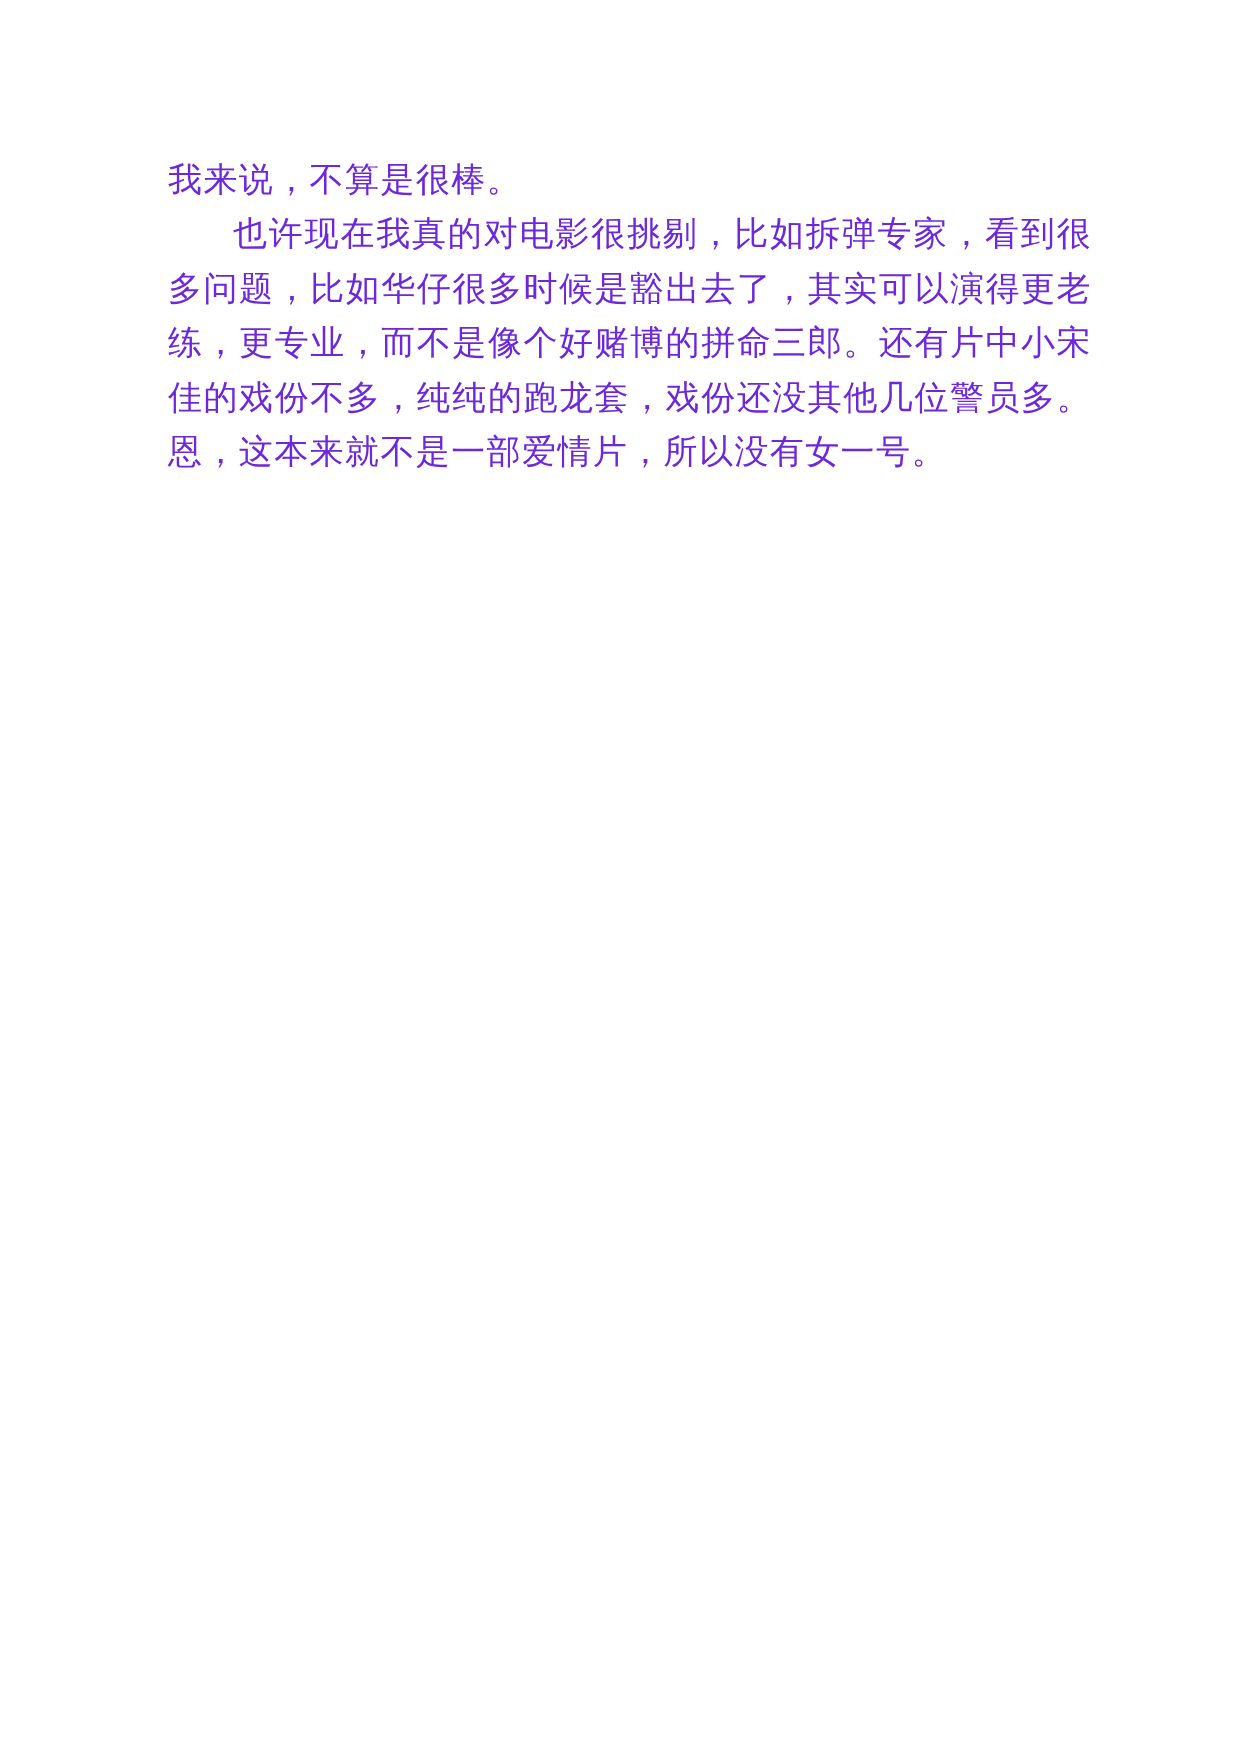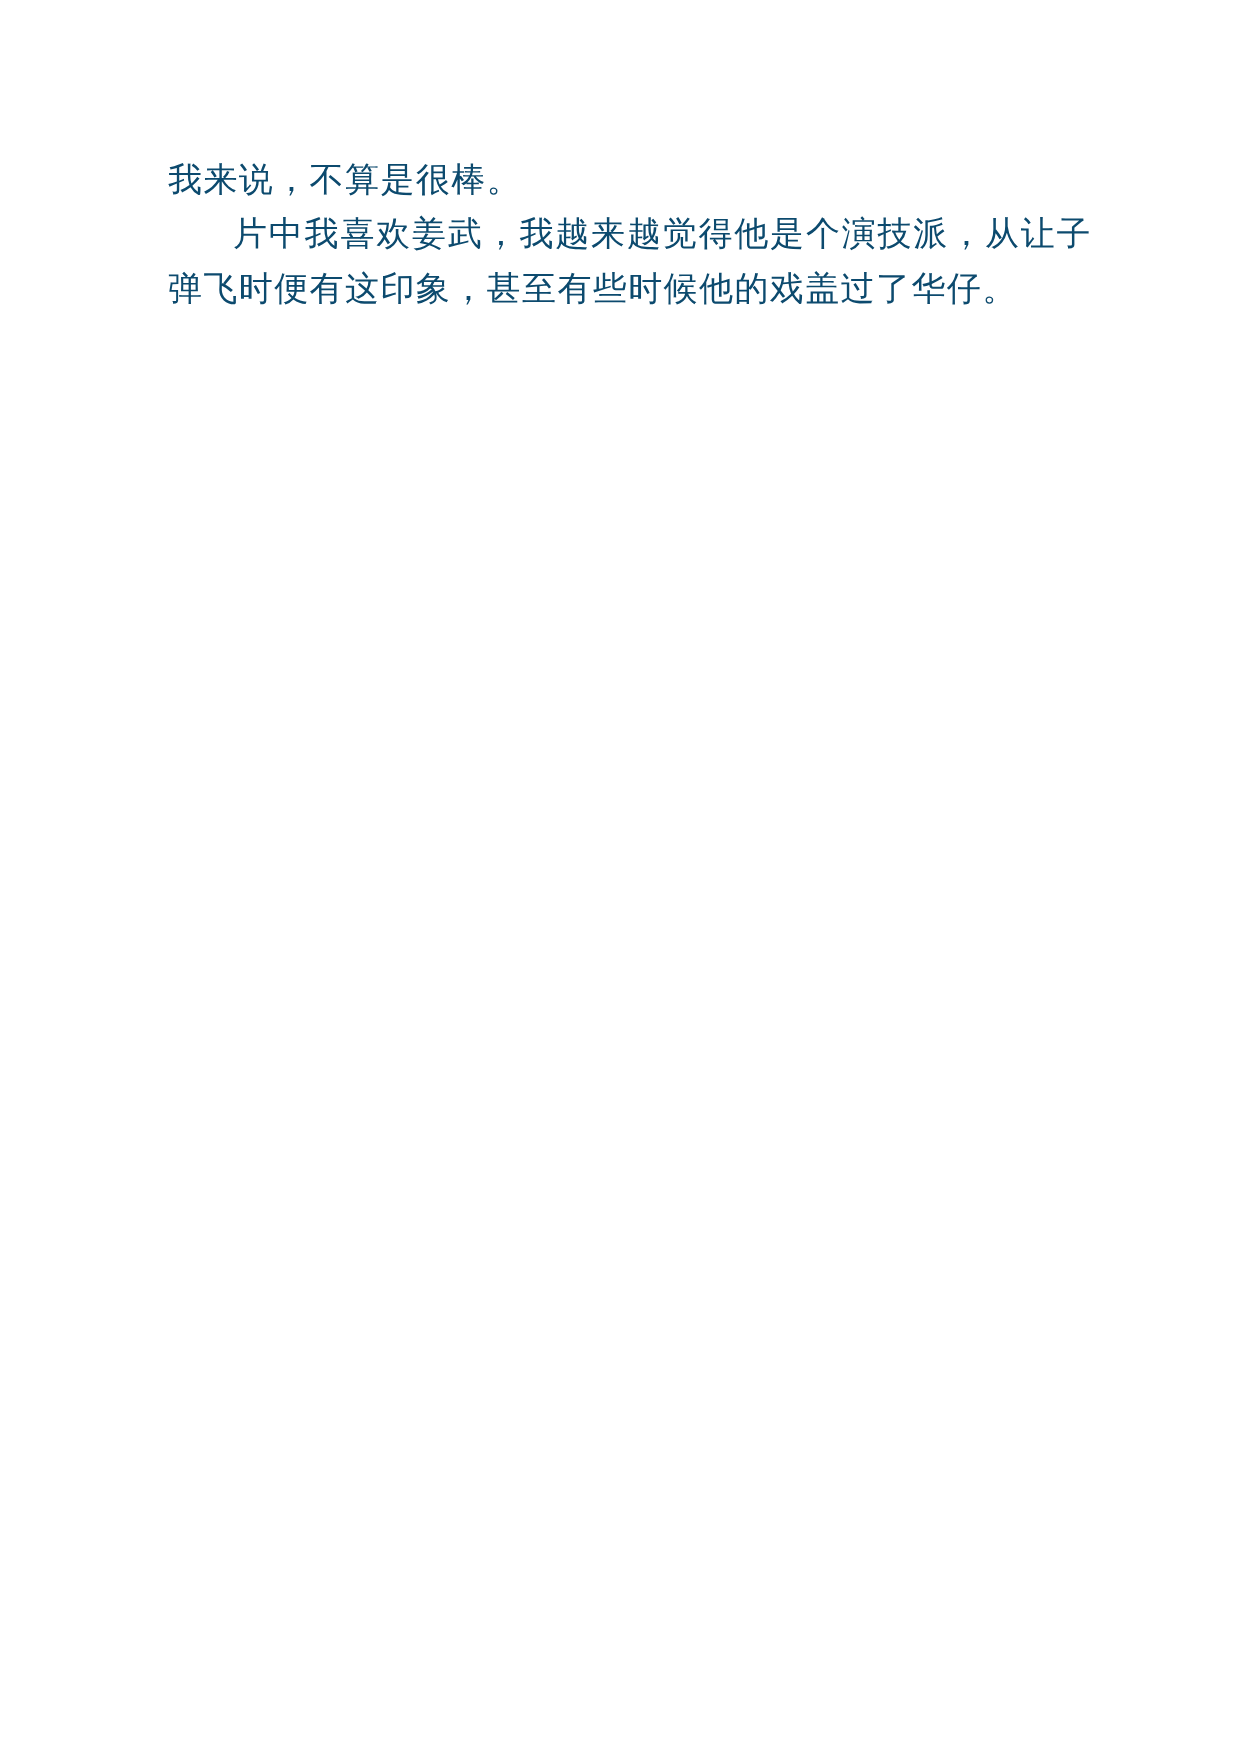--- a/index.html
+++ b/index.html
@@ -16,34 +16,34 @@
   }
   .doc-content {
     position: absolute;
     top: 153px;
     left: 168px;
     width: 924px;
     font-family: "Liberation Serif", "DejaVu Serif", serif;
     font-size: 34px;
     line-height: 54.4px;
     letter-spacing: 1.4px;
-    color: #0c4a6e;
+    color: #6d28d9;
     text-align: justify;
     word-break: break-all;
   }
   .doc-content p {
     margin: 0;
     padding: 0;
     text-indent: 0;
   }
   .doc-content p.indent {
     text-indent: 65px;
   }
 </style>
 </head>
 <body>
 
 <div class="page">
   <div class="doc-content">
     <p>我来说，不算是很棒。</p>
-    <p class="indent">片中我喜欢姜武，我越来越觉得他是个演技派，从让子弹飞时便有这印象，甚至有些时候他的戏盖过了华仔。</p>
+    <p class="indent">也许现在我真的对电影很挑剔，比如拆弹专家，看到很多问题，比如华仔很多时候是豁出去了，其实可以演得更老练，更专业，而不是像个好赌博的拼命三郎。还有片中小宋佳的戏份不多，纯纯的跑龙套，戏份还没其他几位警员多。恩，这本来就不是一部爱情片，所以没有女一号。</p>
   </div>
 </div>
 
 </body></html>

